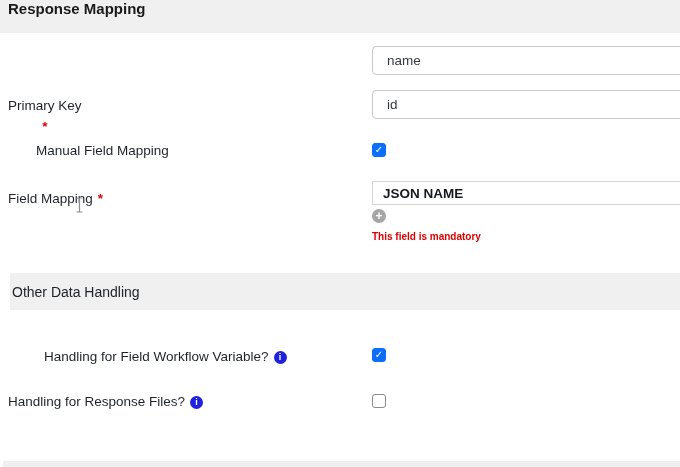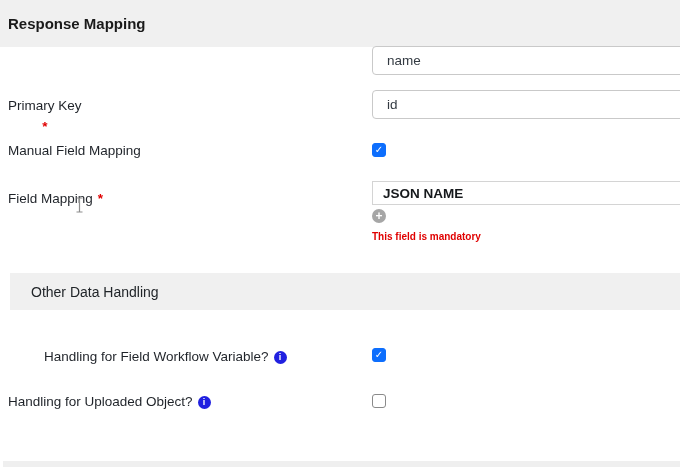--- a/index.html
+++ b/index.html
@@ -11,48 +11,48 @@
   }
   .screen {
     position: relative;
     width: 680px; height: 467px;
     background: #ffffff;
     overflow: hidden;
   }
 
   
   .main-bar {
-    position: absolute; top: 0; left: 0; right: 0; height: 47px;
+    position: absolute; top: 0; left: 0; right: 0; height: 33px;
     background: #f0f0f0;
-    display: flex; align-items: center;
+    display: flex; align-items: flex-start;
     padding-left: 8px; box-sizing: border-box;
     font-size: 15px; font-weight: bold; color: #1a1a1a;
   }
   .sub-bar {
     position: absolute; top: 273px; left: 10px; right: 0; height: 37px;
     background: #f0f0f0;
     display: flex; align-items: center;
-    padding-left: 21px; box-sizing: border-box;
+    padding-left: 2px; box-sizing: border-box;
     font-size: 14px; color: #212529;
   }
   .footer-bar {
     position: absolute; top: 461px; left: 3px; right: 0; height: 6px;
     background: #efefef;
   }
 
   
   .field-label {
     position: absolute; left: 8px;
     font-size: 13.5px; color: #1f2329; line-height: 16px;
     display: flex; align-items: center; gap: 5px;
     white-space: nowrap;
   }
   .lbl-base     { top: 55px; }
   .lbl-primary  { top: 98px; flex-direction: column; }
-  .lbl-manual   { top: 143px; }
+  .lbl-manual   { top: 143px; margin-left: 28px; }
   .lbl-fieldmap { top: 191px; }
   .lbl-workflow { top: 349px; margin-left: 36px; }
   .lbl-uploaded { top: 394px; }
   .req { color: #e00000; font-weight: bold; }
 
   
   .text-input {
     position: absolute; left: 372px; width: 400px; height: 29px;
     border: 1px solid #c9c9c9; border-radius: 4px;
     padding: 0 14px; box-sizing: border-box;
@@ -157,21 +157,21 @@
 
   <div class="field-label lbl-workflow">
     <span>Handling for Field Workflow Variable?</span>
     <span class="info-icon">i</span>
   </div>
   <div class="checkbox cb-workflow checked">
     <span class="check">✓</span>
   </div>
 
   <div class="field-label lbl-uploaded">
-    <span>Handling for Uploaded Object?</span>
+    <span>Handling for Response Files?</span>
     <span class="info-icon">i</span>
   </div>
   <div class="checkbox cb-uploaded">
     
   </div>
 
   <div class="footer-bar"></div>
 
 </div>
 

